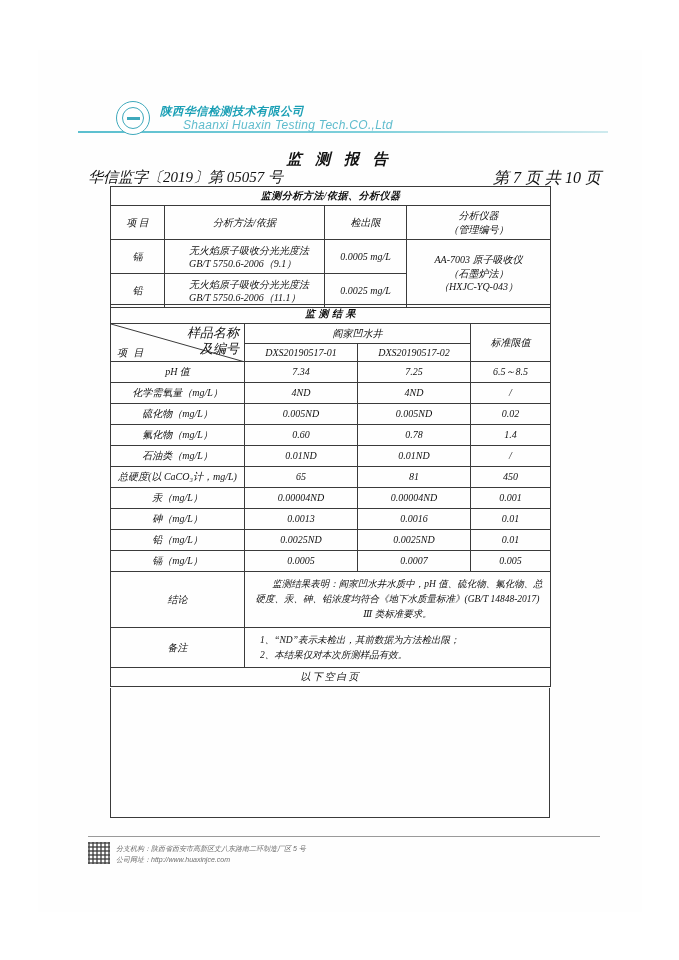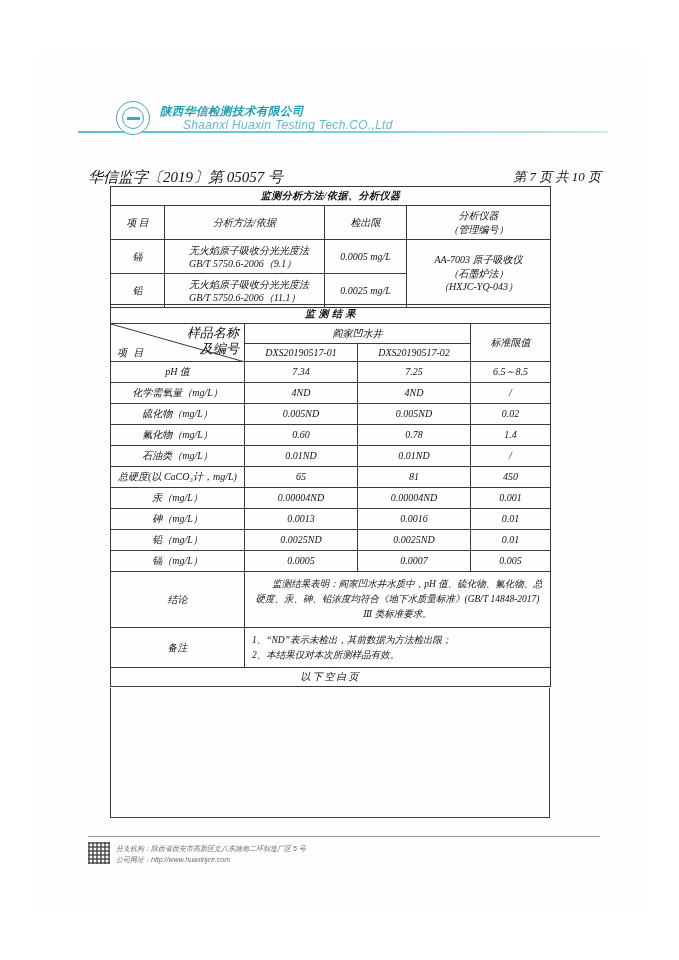--- a/index.html
+++ b/index.html
@@ -89,21 +89,21 @@
   }
   .doc-no {
     position: absolute;
     left: 88px; top: 168px;
     font-size: 15px;
     color: #111;
   }
   .page-no {
     position: absolute;
     right: 78px; top: 168px;
-    font-size: 13px;
+    font-size: 16px;
     color: #111;
   }
   
   table {
     position: absolute;
     border-collapse: collapse;
     table-layout: fixed;
     font-size: 10px;
     color: #111;
   }
@@ -162,21 +162,21 @@
   .diag .t1 {
     position: absolute; right: 5px; top: 1px;
     font-size: 13px; text-align: right; line-height: 1.2;
   }
   .diag .t2 {
     position: absolute; left: 6px; bottom: 2px;
     font-size: 10px; letter-spacing: 2px;
   }
   .cellblock {
     text-align: left;
-    padding: 4px 7px;
+    padding: 4px 15px;
     line-height: 1.55;
     font-size: 9.5px;
   }
   .cellblock-c {
     text-align: center;
     padding: 4px 7px;
     line-height: 1.6;
     font-size: 9.5px;
     text-indent: 20px;
   }
@@ -226,20 +226,21 @@
 
   <div class="letterhead">
     <div class="lh-line"></div>
     <div class="lh-logo">
       <div class="inner"></div>
     </div>
     <div class="lh-cn">陕西华信检测技术有限公司</div>
     <div class="lh-en">Shaanxi Huaxin Testing Tech.CO.,Ltd</div>
   </div>
 
+  <div class="title">监 测 报 告</div>
   <div class="doc-no">华信监字〔2019〕第 05057 号</div>
   <div class="page-no">第 7 页 共 10 页</div>
 
   <table class="tbl-methods">
     <colgroup>
       <col style="width:54px">
       <col style="width:160px">
       <col style="width:82px">
       <col style="width:144px">
     </colgroup>

